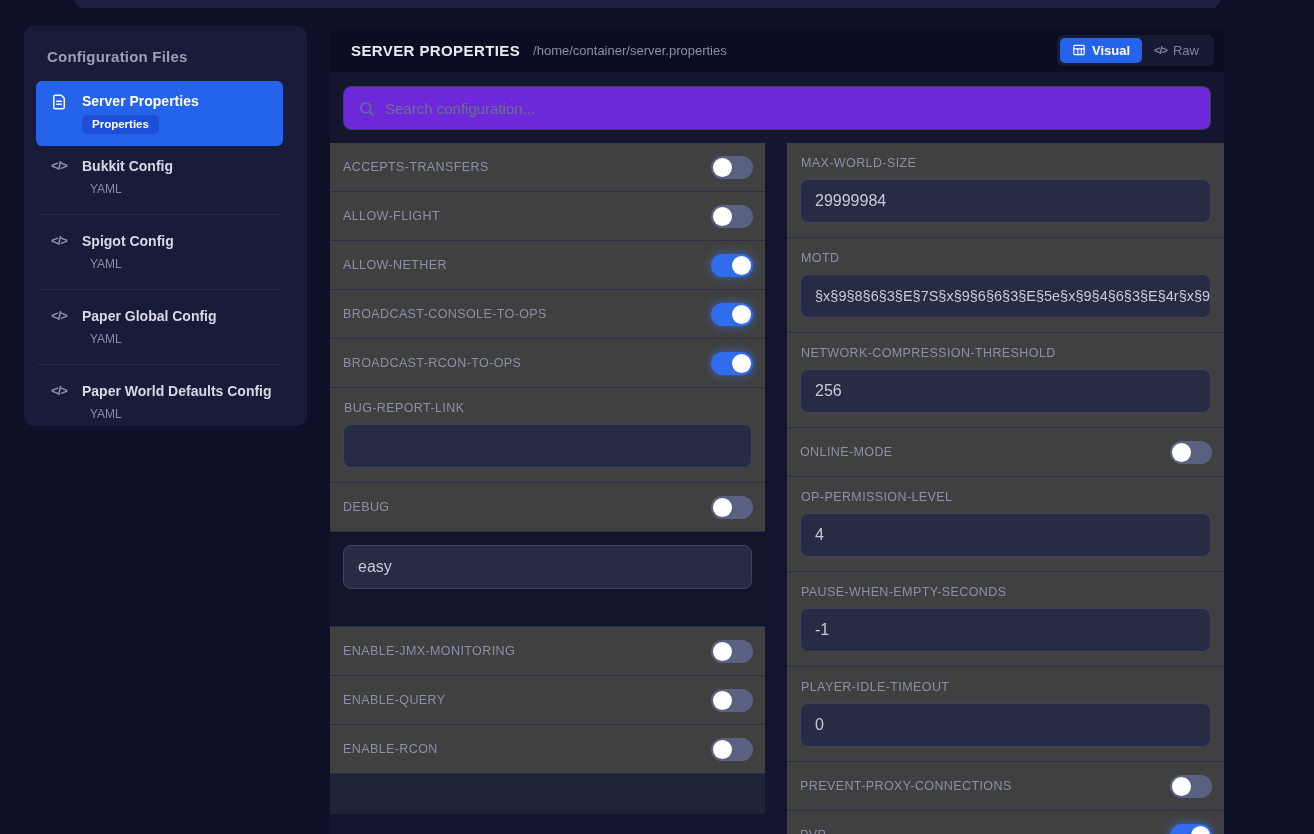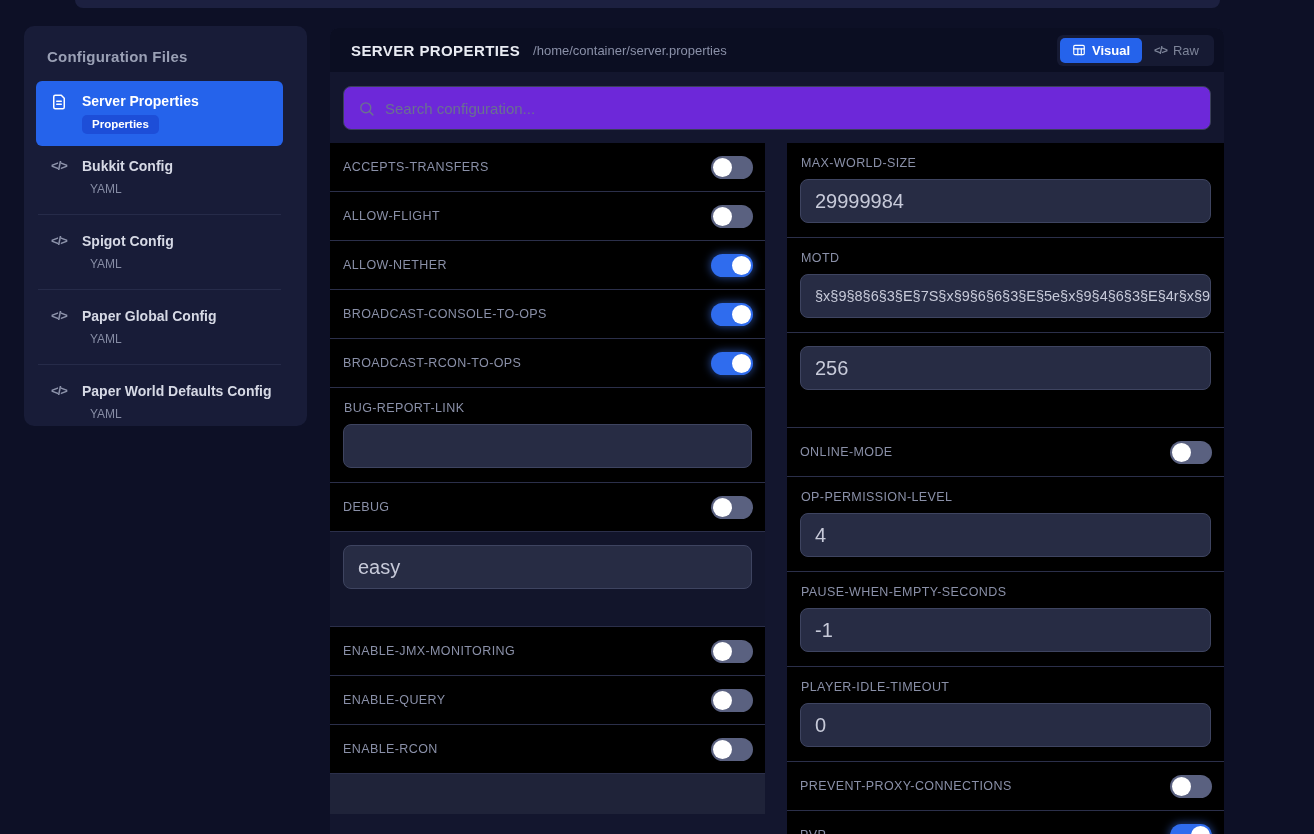--- a/index.html
+++ b/index.html
@@ -82,21 +82,21 @@
     color:#c9cdda; font-size:15px; font-family:inherit; padding-left:41px;
   }
   .search-input::placeholder { color:#6a7190; }
 
   
   .columns { display:flex; gap:22px; padding:0; }
   .col { display:flex; flex-direction:column; }
   .col-left  { width:435px; }
   .col-right { width:437px; }
 
-  .row { background:#000000; border-bottom:1px solid #2b2f4a; }
+  .row { background:#404040; border-bottom:1px solid #2b2f4a; }
   .row.dark { background:#12152b; }
   .toggle-row {
     height:49px; display:flex; align-items:center;
     padding:0 12px 0 13px;
   }
   .input-row { height:95px; padding:13px 13px 0 13px; }
   .stub-row { height:40px; background:#1f2339; }
 
   .setting-label {
     color:#8a90a8; font-size:12.5px; letter-spacing:.4px; font-weight:400;
@@ -109,21 +109,21 @@
   }
   .toggle .knob {
     position:absolute; top:2px; left:2px; width:19px; height:19px;
     border-radius:50%; background:#ffffff; transition:left .15s;
   }
   .toggle.on { background:#2f6cee; box-shadow:0 0 9px 1px rgba(64,118,242,.55); }
   .toggle.on .knob { left:21px; }
 
   .text-input {
     width:100%; height:44px; background:#272c44; border:1px solid #3e4460;
-    border-radius:8px; color:#c7cad9; font-size:20px; font-family:inherit;
+    border-radius:8px; color:#c7cad9; font-size:16px; font-family:inherit;
     padding:0 0 0 14px; outline:none; white-space:nowrap; overflow:hidden;
   }
 </style>
 </head>
 <body>
 
 <div class="top-strip"></div>
 
 <aside class="sidebar">
   <h2 class="sidebar-title">Configuration Files</h2>
@@ -306,20 +306,21 @@
         <span class="setting-label">MAX-WORLD-SIZE</span>
         <input class="text-input" type="text" value="29999984" style="">
       </div>
 
       <div class="row input-row">
         <span class="setting-label">MOTD</span>
         <input class="text-input" type="text" style="font-size: 14.5px;" value="§x§9§8§6§3§E§7S§x§9§6§6§3§E§5e§x§9§4§6§3§E§4r§x§9§2§6§3§E">
       </div>
 
       <div class="row input-row">
+        <span class="setting-label">NETWORK-COMPRESSION-THRESHOLD</span>
         <input class="text-input" type="text" value="256" style="">
       </div>
 
       <div class="row toggle-row">
         <span class="setting-label">ONLINE-MODE</span>
         <span class="toggle">
             <span class="knob"></span>
           </span>
       </div>
 

